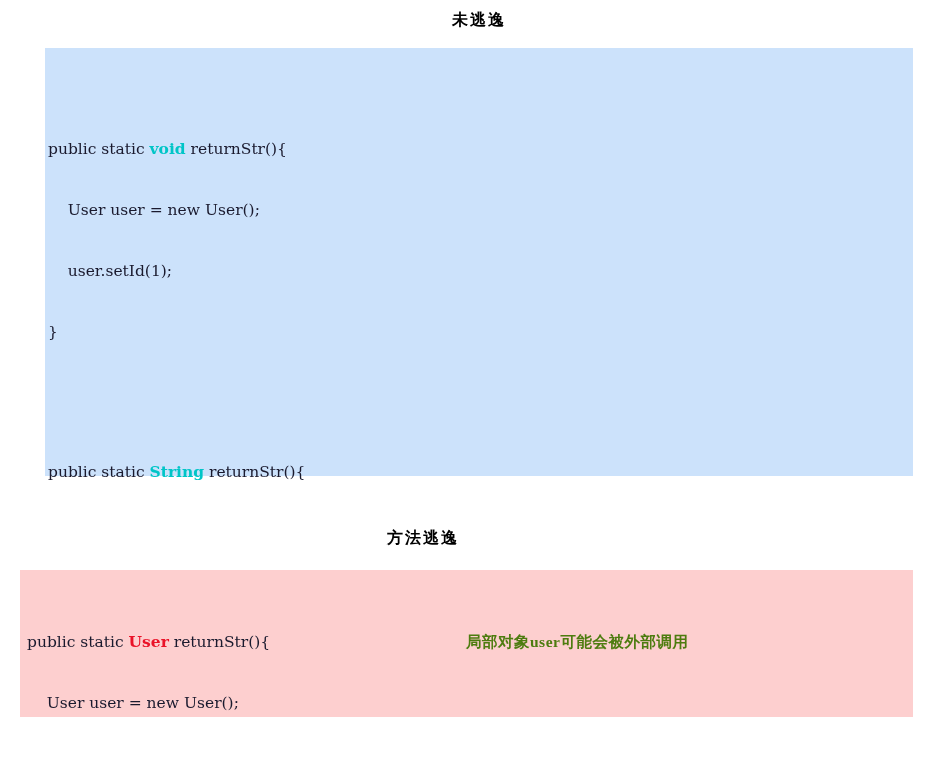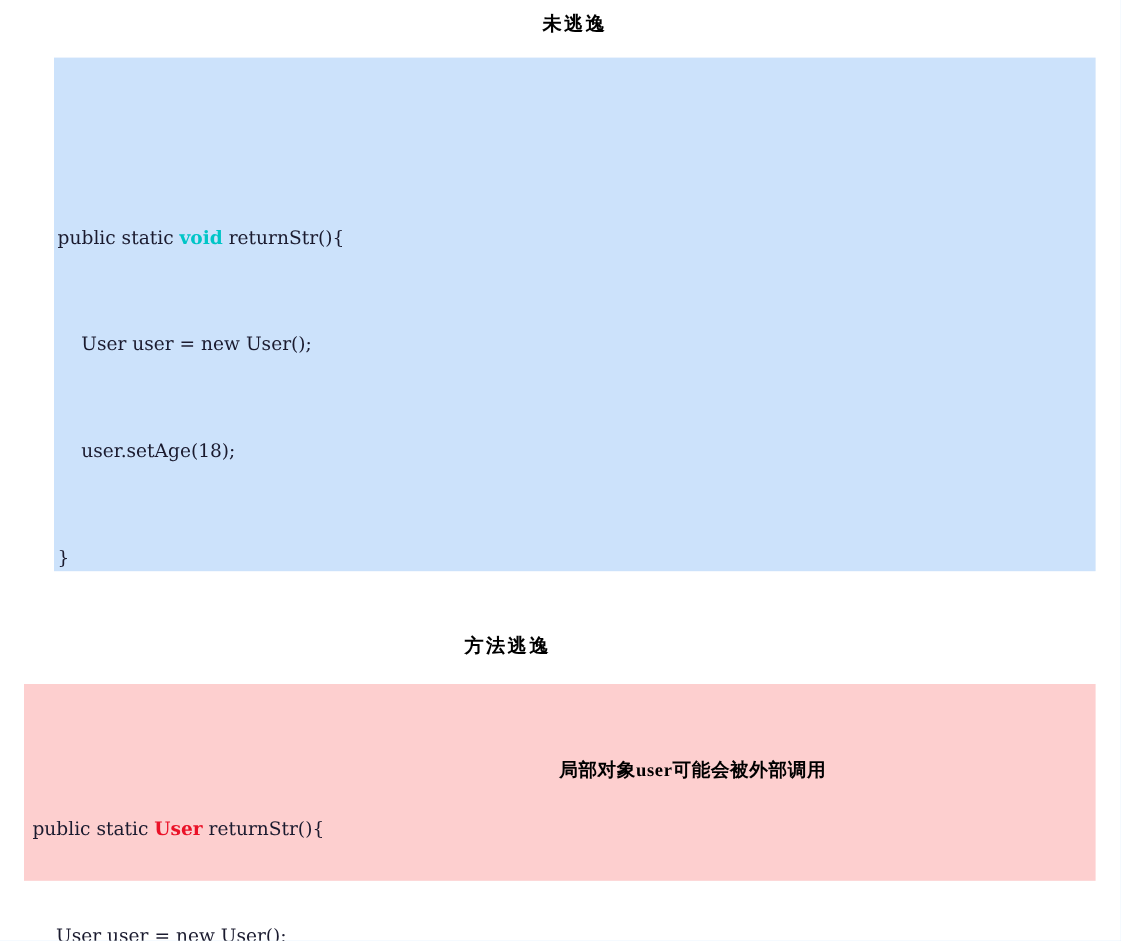--- a/index.html
+++ b/index.html
@@ -38,39 +38,39 @@
     left: 0;
     top: 528px;
     width: 822px;
   }
 
   .code-block {
     position: absolute;
     box-sizing: border-box;
     font-family: "DejaVu Serif", "Liberation Serif", serif;
     font-size: 15.5px;
-    line-height: 32px;
+    line-height: 18px;
     white-space: pre;
     color: #1a1a2e;
   }
 
   #block-no-escape {
     left: 45px;
     top: 48px;
     width: 868px;
     height: 428px;
     background: #cce2fb;
     padding: 38px 0 0 0;
   }
 
   #block-method-escape {
     left: 20px;
     top: 570px;
     width: 893px;
-    height: 164px;
+    height: 147px;
     background: #fdcfcf;
     padding: 9px 0 0 0;
   }
 
   .code-line {
     position: relative;
     height: 25px;
   }
   #block-no-escape .code-line { padding-left: 3px; }
   #block-method-escape .code-line { padding-left: 7px; }
@@ -91,35 +91,35 @@
     font-size: 15.5px;
     letter-spacing: 0.5px;
     white-space: pre;
   }
   #annotation-green {
     color: #17a81a;
     left: 504px;
     top: 202px;
   }
   #annotation-red {
-    color: #000000;
+    color: #4d7c0f;
     left: 466px;
     top: 632px;
   }
 </style>
 </head>
 <body>
 
 <div class="section-title" id="title-no-escape">未逃逸</div>
 
 <div class="code-block" id="block-no-escape">
 
   <div class="code-line"><span>public static </span><span class="kw-void">void</span><span> returnStr(){</span></div>
   <div class="code-line">    User user = new User();</div>
-  <div class="code-line">    user.setAge(18);</div>
+  <div class="code-line">    user.setId(1);</div>
   <div class="code-line">}</div>
   <div class="code-line">&nbsp;</div>
 
   <div class="code-line"><span>public static </span><span class="kw-string">String</span><span> returnStr(){</span></div>
   
   
   
   
   
   

